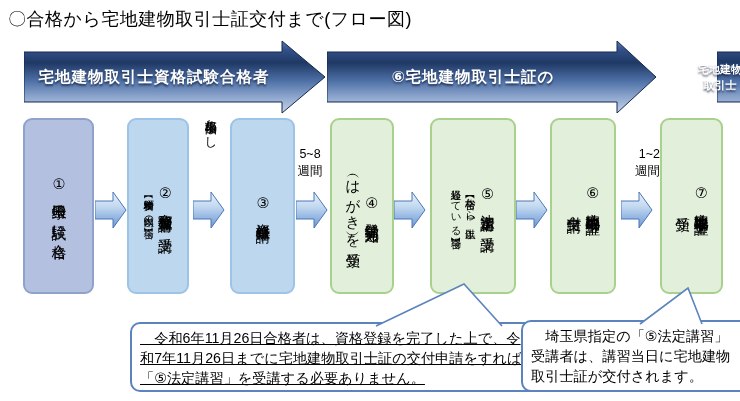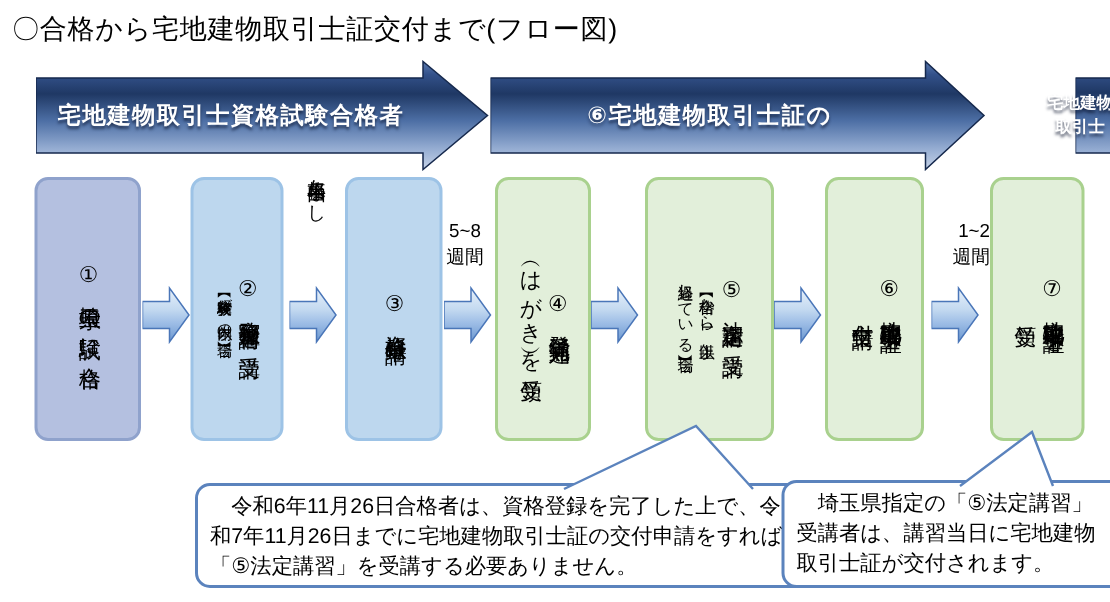--- a/index.html
+++ b/index.html
@@ -68,21 +68,21 @@
     position:absolute;font-size:12.5px;text-align:center;white-space:pre-line;line-height:1.35;
   }
   .hlabel.weeks56{left:288px;top:146px;width:44px;}
   .hlabel.weeks12{left:612px;top:146px;width:48px;text-align:right;}
 
   .callout{
     position:absolute;background:#fff;border:2px solid var(--callout-border);
     border-radius:10px;box-sizing:border-box;z-index:4;
     font-size:14.2px;line-height:1.42;padding:4px 8px;letter-spacing:0;
   }
-  .callout1{left:130px;top:322px;width:413px;height:70px;}
+  .callout1{left:130px;top:322px;width:413px;height:70px;text-decoration:underline;}
   .callout2{left:521px;top:320px;width:231px;height:72px;}
 
   #pointer-overlay{position:absolute;left:0;top:0;width:740px;height:401px;z-index:5;pointer-events:none;}
 </style>
 </head>
 <body>
 
 <div id="canvas">
 
   <svg width="0" height="0" style="position:absolute" aria-hidden="true">

